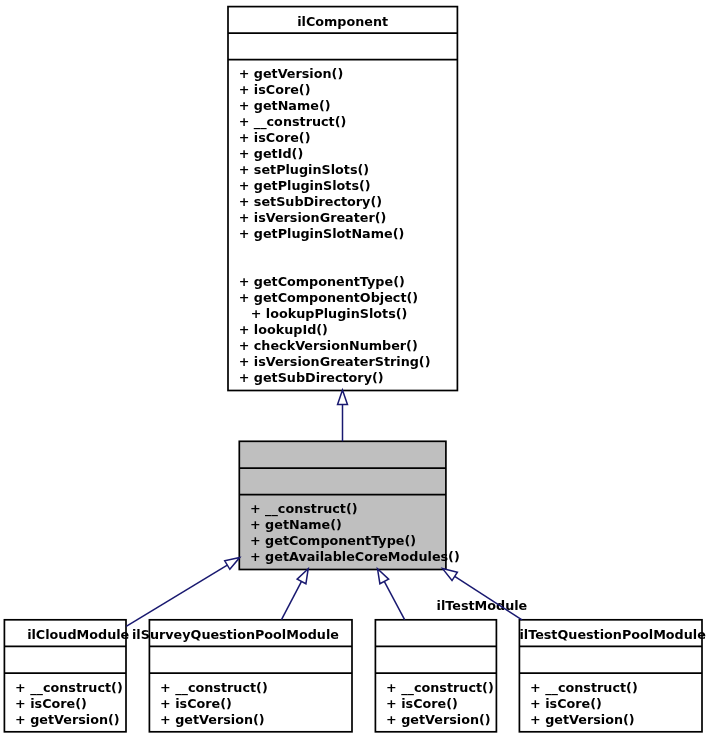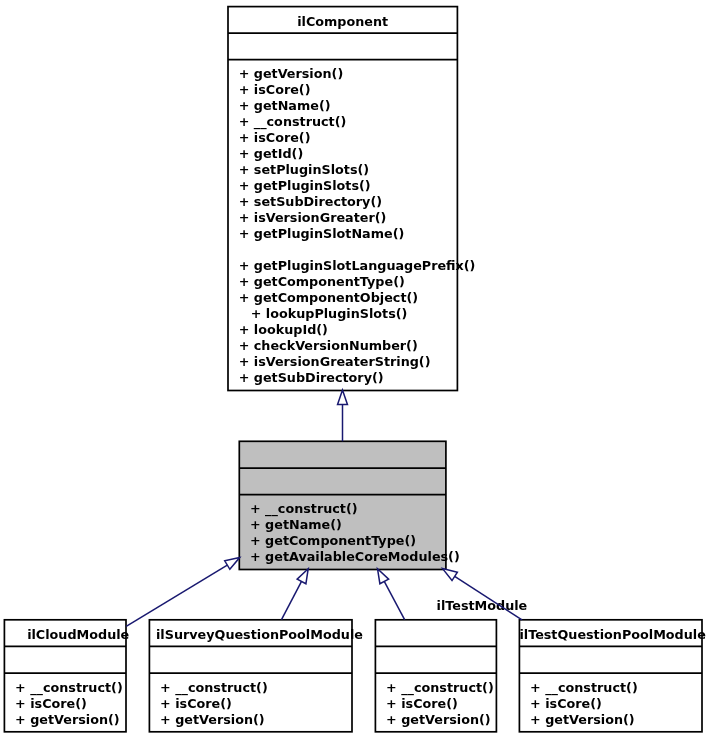--- a/index.html
+++ b/index.html
@@ -76,37 +76,36 @@
     <div class="lbl" style="left: 238.7px; top: 82.3px;">+ isCore()</div>
     <div class="lbl" style="left: 238.7px; top: 98.3px;">+ getName()</div>
     <div class="lbl" style="left: 238.7px; top: 114.3px;">+ __construct()</div>
     <div class="lbl" style="left: 238.7px; top: 130.3px;">+ isCore()</div>
     <div class="lbl" style="left: 238.7px; top: 146.3px;">+ getId()</div>
     <div class="lbl" style="left: 238.7px; top: 162.3px;">+ setPluginSlots()</div>
     <div class="lbl" style="left: 238.7px; top: 178.3px;">+ getPluginSlots()</div>
     <div class="lbl" style="left: 238.7px; top: 194.3px;">+ setSubDirectory()</div>
     <div class="lbl" style="left: 238.7px; top: 210.3px;">+ isVersionGreater()</div>
     <div class="lbl" style="left: 238.7px; top: 226.3px;">+ getPluginSlotName()</div>
-    <div class="lbl" style="left: 238.7px; top: 258.3px;">+ getPluginSlotLanguagePrefix()</div>
     <div class="lbl" style="left: 238.7px; top: 274.3px;">+ getComponentType()</div>
     <div class="lbl" style="left: 238.7px; top: 290.3px;">+ getComponentObject()</div>
     <div class="lbl" style="left: 238.7px; top: 306.3px; margin-left: 12px;">+ lookupPluginSlots()</div>
     <div class="lbl" style="left: 238.7px; top: 322.3px;">+ lookupId()</div>
     <div class="lbl" style="left: 238.7px; top: 338.3px;">+ checkVersionNumber()</div>
     <div class="lbl" style="left: 238.7px; top: 354.3px; text-align: right;">+ isVersionGreaterString()</div>
     <div class="lbl" style="left: 238.7px; top: 370.3px;">+ getSubDirectory()</div>
     <div class="lbl" style="left: 250px; top: 501.3px;">+ __construct()</div>
     <div class="lbl" style="left: 250px; top: 517.3px;">+ getName()</div>
     <div class="lbl" style="left: 250px; top: 533.3px;">+ getComponentType()</div>
     <div class="lbl" style="left: 250px; top: 549.3px;">+ getAvailableCoreModules()</div>
     <div class="lbl ttl" style="left: 4.4px; top: 627.4px; width: 121.6px; margin-left: 13px;">ilCloudModule</div>
     <div class="lbl" style="left: 15.1px; top: 679.8px;">+ __construct()</div>
     <div class="lbl" style="left: 15.1px; top: 695.8px;">+ isCore()</div>
     <div class="lbl" style="left: 15.1px; top: 711.8px;">+ getVersion()</div>
-    <div class="lbl ttl" style="left: 156px; top: 627.4px; width: 202.6px;">ilSurveyQuestionPoolModule</div>
+    <div class="lbl ttl" style="left: 132px; top: 627.4px; width: 202.6px;">ilSurveyQuestionPoolModule</div>
     <div class="lbl" style="left: 160.1px; top: 679.8px;">+ __construct()</div>
     <div class="lbl" style="left: 160.1px; top: 695.8px;">+ isCore()</div>
     <div class="lbl" style="left: 160.1px; top: 711.8px;">+ getVersion()</div>
     <div class="lbl ttl" style="left: 375.4px; top: 598px; width: 121px; margin-left: 46px;">ilTestModule</div>
     <div class="lbl" style="left: 386.1px; top: 679.8px;">+ __construct()</div>
     <div class="lbl" style="left: 386.1px; top: 695.8px;">+ isCore()</div>
     <div class="lbl" style="left: 386.1px; top: 711.8px;">+ getVersion()</div>
     <div class="lbl ttl" style="left: 519.4px; top: 627.4px; width: 182.6px;">ilTestQuestionPoolModule</div>
     <div class="lbl" style="left: 530.1px; top: 679.8px;">+ __construct()</div>
     <div class="lbl" style="left: 530.1px; top: 695.8px;">+ isCore()</div>

